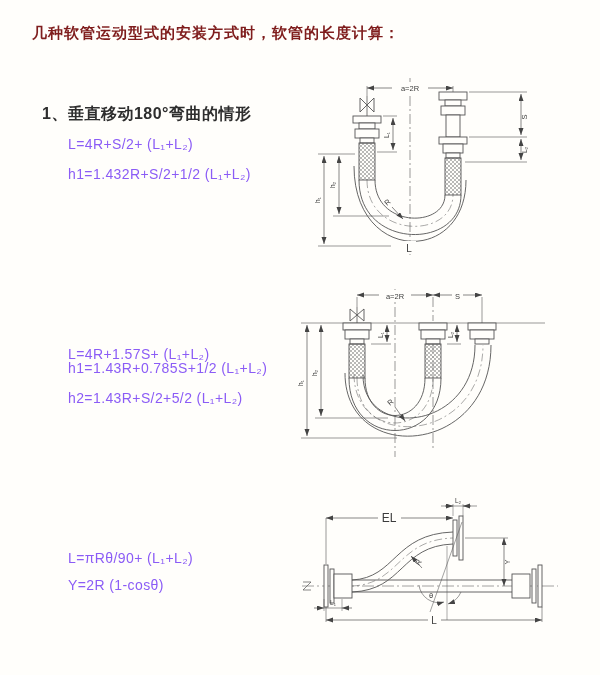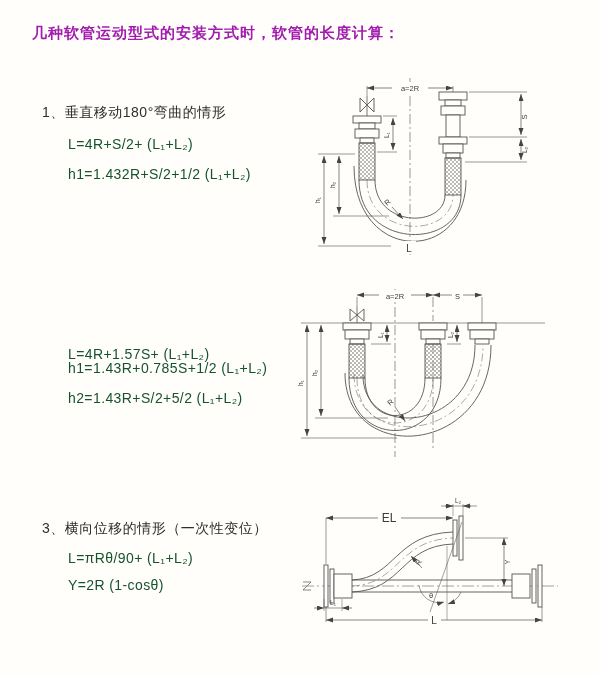--- a/index.html
+++ b/index.html
@@ -4,27 +4,27 @@
 <style>
   html,body{margin:0;padding:0;background:#e8e8e8;}
   .page{
     position:relative;width:600px;height:675px;margin:0 auto;
     background:#fffefb;overflow:hidden;
     font-family:"Liberation Sans","DejaVu Sans",sans-serif;
     color:#333;
   }
   .abs{position:absolute;}
   .title{
-    left:32px;top:24px;font-size:15px;font-weight:700;letter-spacing:1px;color:#a21caf;
+    left:32px;top:24px;font-size:15px;font-weight:700;letter-spacing:1px;color:#7f1d1d;
   }
   .sec-heading{
-    font-size:14px;font-weight:400;letter-spacing:0.5px;color:#2e2e2e;
+    font-size:16px;font-weight:700;letter-spacing:0.5px;color:#2e2e2e;
   }
   .formula{
-    font-size:14px;font-weight:400;letter-spacing:0.4px;color:#14532d;
+    font-size:14px;font-weight:400;letter-spacing:0.4px;color:#8b5cf6;
   }
   svg.diag{position:absolute;overflow:visible;}
   svg text{
     font-family:"Liberation Sans","DejaVu Sans",sans-serif;
     fill:#3c3c3c;
   }
   .dimtxt{font-size:7.5px;}
   .dimtxt-sm{font-size:6.5px;}
   .biglbl{font-size:10px;}
 </style>
@@ -36,21 +36,20 @@
   <div class="abs title">几种软管运动型式的安装方式时，软管的长度计算：</div>
 
   <div class="abs sec-heading" style="left:42px;top:104px">1、垂直移动180°弯曲的情形</div>
   <div class="abs formula" style="left:68px;top:136px">L=4R+S/2+ (L₁+L₂)</div>
   <div class="abs formula" style="left:68px;top:166px">h1=1.432R+S/2+1/2 (L₁+L₂)</div>
 
   <div class="abs formula" style="left:68px;top:346px">L=4R+1.57S+ (L₁+L₂)</div>
   <div class="abs formula" style="left:68px;top:360px">h1=1.43R+0.785S+1/2 (L₁+L₂)</div>
   <div class="abs formula" style="left:68px;top:390px">h2=1.43R+S/2+5/2 (L₁+L₂)</div>
 
-  <div class="abs sec-heading" style="left:42px;top:520px">3、横向位移的情形（一次性变位）</div>
   <div class="abs formula" style="left:68px;top:550px">L=πRθ/90+ (L₁+L₂)</div>
   <div class="abs formula" style="left:68px;top:577px">Y=2R (1-cosθ)</div>
 
   <svg class="diag" style="left:293px;top:66px" width="266" height="192" viewBox="0 0 266 192">
     <defs>
       <pattern id="br1" width="4" height="4" patternUnits="userSpaceOnUse">
         <path d="M0,4L4,0M0,0L4,4" stroke="#8a8a8a" stroke-width="0.6"></path>
       </pattern>
       <marker id="ae1" markerWidth="8" markerHeight="6" refX="7" refY="2.5" orient="auto" markerUnits="userSpaceOnUse">
         <path d="M0,0L7,2.5L0,5Z" fill="#444"></path>

